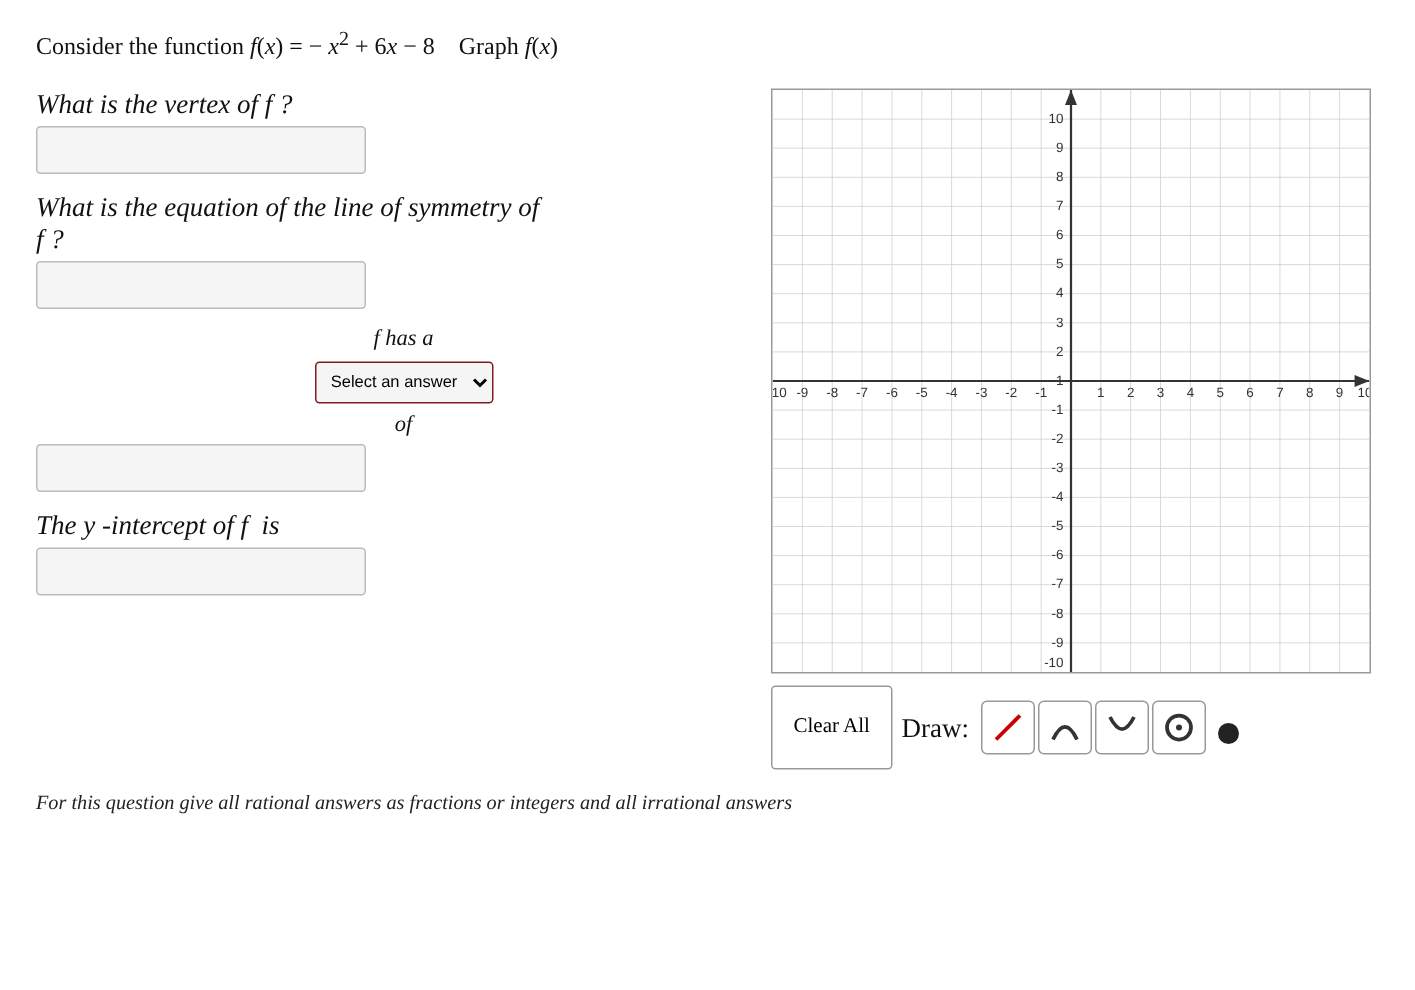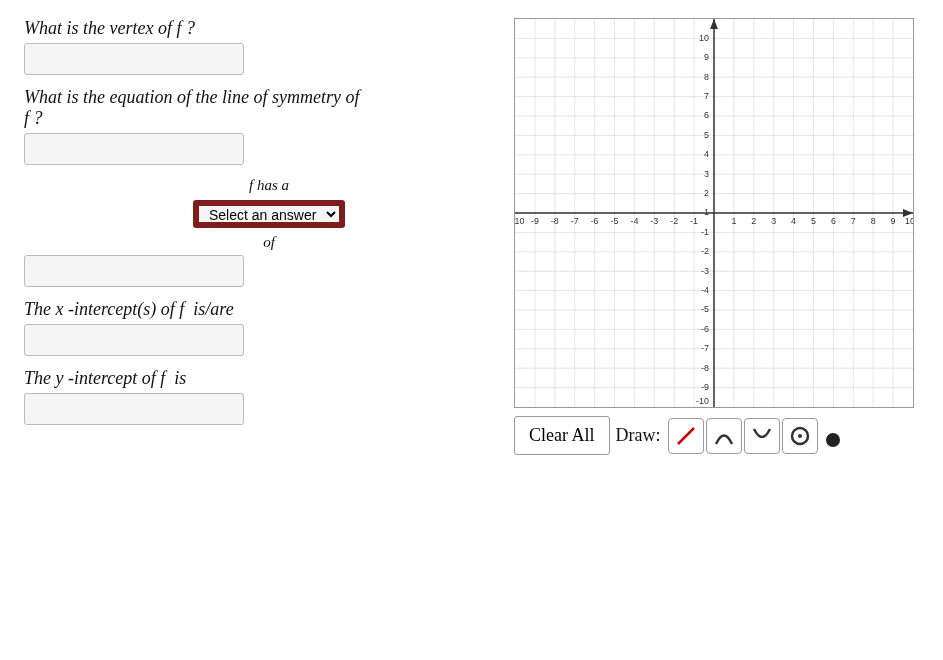--- a/index.html
+++ b/index.html
@@ -57,24 +57,24 @@
       display: flex;
       align-items: center;
       gap: 6px;
       margin-bottom: 4px;
       font-style: italic;
       font-size: 15px;
       flex-direction: column;
     }
     .select-row select {
       height: 28px;
-      border: 6px solid #7f1d1d;
+      border: 1px solid #7f1d1d;
       border-radius: 3px;
       background: #f5f5f5;
-      font-size: 14px;
+      font-size: 11px;
       padding: 0 6px;
       cursor: pointer;
     }
     
     .graph-container {
       position: relative;
       border: 1px solid #999;
       background: #fff;
       width: 400px;
       height: 390px;
@@ -87,22 +87,22 @@
     .toolbar {
       display: flex;
       align-items: center;
       gap: 6px;
       margin-top: 8px;
     }
     .clear-all-btn {
       background: #fff;
       border: 1px solid #999;
       border-radius: 3px;
-      padding: 8px 14px;
-      font-size: 18px;
+      padding: 19px 14px;
+      font-size: 14px;
       cursor: pointer;
       font-family: inherit;
     }
     .draw-label {
       font-size: 18px;
       margin-right: 2px;
     }
     .draw-tools {
       display: flex;
       gap: 2px;
@@ -142,20 +142,26 @@
     
     .math {
       font-style: italic;
     }
   </style>
 </head>
 <body>
 
 <div>
 
+  <div class="question-header">
+    <span>Consider the function</span>
+    <span class="math"> <i>f</i>(<i>x</i>) = − <i>x</i><sup>2</sup> + 6<i>x</i> − 8</span>
+    &nbsp;&nbsp;
+    <span>Graph <i>f</i>(<i>x</i>)</span>
+  </div>
 
   <div class="main-layout">
 
     <div class="left-panel">
 
       <div class="question-block">
         <div class="question-label">
           What is the vertex of <i>f</i> ?
         </div>
         <input class="text-input" type="text" value="" placeholder="" style="">
@@ -175,26 +181,20 @@
           <select>
             <option>Select an answer</option>
             <option>minimum</option>
             <option>maximum</option>
           </select>
           <span>of</span>
         </div>
         <input class="text-input" type="text" value="" style="">
       </div>
 
-      <div class="question-block">
-        <div class="question-label">
-          The <i>x</i> -intercept(s) of <i>f</i>&nbsp; is/are
-        </div>
-        <input class="text-input" type="text" value="" style="">
-      </div>
 
       <div class="question-block">
         <div class="question-label">
           The <i>y</i> -intercept of <i>f</i>&nbsp; is
         </div>
         <input class="text-input" type="text" value="" style="">
       </div>
 
     </div>
 
@@ -334,13 +334,16 @@
             </svg>
           </button>
         </div>
 
         <div class="bullet-point"></div>
       </div>
 
     </div>
   </div>
 
+  <div class="footer-text">
+    <span>For this question give all rational answers as fractions or integers and all irrational answers</span>
+  </div>
 </div>
 
 </body></html>

